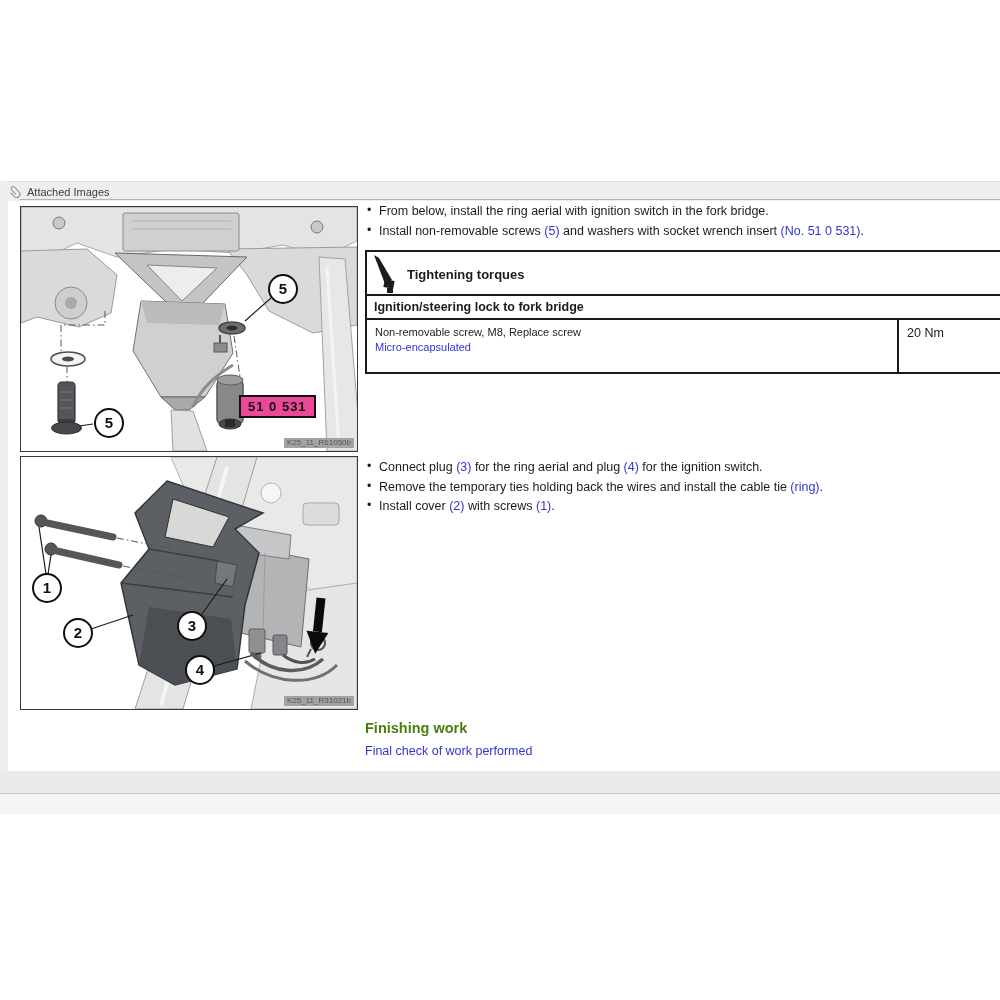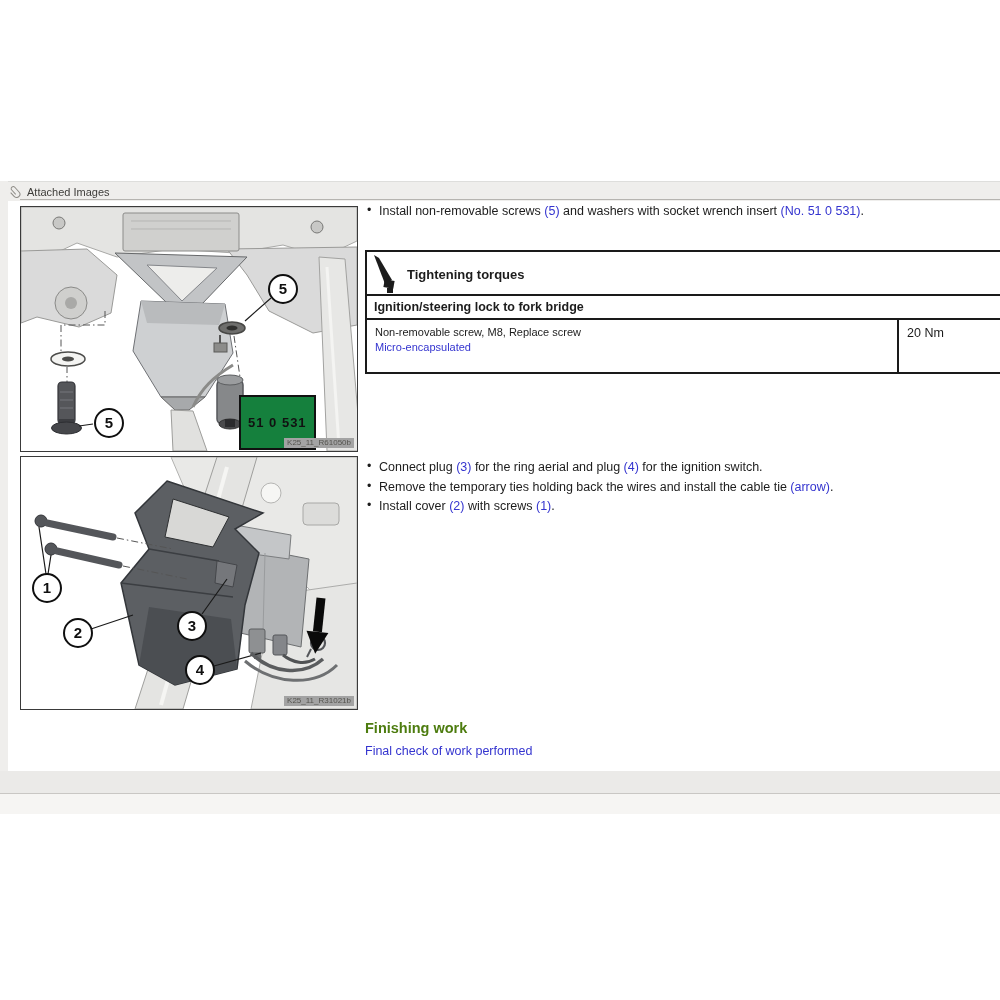--- a/index.html
+++ b/index.html
@@ -18,22 +18,22 @@
   .legend-label{font-size:11px;color:#3d3c39;}
   .legend-line{left:20px;top:199px;width:980px;height:1px;background:#b6b4b0;}
 
   
   .figure{background:#fff;border:1px solid #3a3a3a;overflow:hidden;}
   #fig1{left:20px;top:206px;width:336px;height:244px;}
   #fig2{left:20px;top:456px;width:336px;height:252px;}
   .art{position:absolute;left:0;top:0;}
   .callout{position:absolute;width:26px;height:26px;border:2px solid #0f0f0f;border-radius:50%;
     background:#fff;color:#0f0f0f;font-weight:bold;font-size:15px;line-height:26px;text-align:center;}
-  .tool-label{position:absolute;left:218px;top:188px;border:2px solid #111;background:#15803d;
-    font-weight:bold;font-size:13px;padding:18px 7px;letter-spacing:1px;color:#111;}
+  .tool-label{position:absolute;left:218px;top:188px;border:2px solid #111;background:#ec4899;
+    font-weight:bold;font-size:13px;padding:2px 7px;letter-spacing:1px;color:#111;}
   .fig-caption{position:absolute;right:3px;bottom:3px;font-size:8px;color:#55544f;
     background:#a3a3a3;padding:0 3px;line-height:10px;}
 
   
   .blist{list-style:none;margin:0;padding:0;position:absolute;left:366px;width:620px;
     font-size:12.5px;line-height:19.5px;color:#1c1c1c;}
   #list1{top:202px;} #list2{top:458px;}
   .blist li{padding-left:13px;position:relative;}
   .blist li::before{content:"\2022";position:absolute;left:1px;top:-1px;color:#1c1c1c;}
   .lnk{color:#3434cf;cursor:pointer;}
@@ -158,20 +158,23 @@
     </svg>
     <div class="callout" style="left:11px;top:116px">1</div>
     <div class="callout" style="left:42px;top:161px">2</div>
     <div class="callout" style="left:156px;top:154px">3</div>
     <div class="callout" style="left:164px;top:198px">4</div>
     <div class="fig-caption">K25_11_R31021b</div>
   </div>
 
   <ul class="blist" id="list1">
     <li>
+      <span>From below, install the ring aerial with ignition switch in the fork bridge.</span>
+    </li>
+    <li>
       <span>Install non-removable screws </span><span class="lnk">(5)</span><span> and washers with socket wrench insert </span><span class="lnk">(No. 51 0 531)</span><span>.</span>
     </li>
   </ul>
 
   <div class="abs tq">
     <div class="tq-h">
       <span class="tq-icon">
         <svg width="30" height="40" viewBox="0 0 30 40">
           <polygon points="3,1 8,4 21,26 14,30" fill="#1c1c1c"></polygon>
           <rect x="13" y="26" width="10" height="8" fill="#1c1c1c" transform="rotate(10 18 30)"></rect>
@@ -188,21 +191,21 @@
       </div>
       <div class="tq-c2">20 Nm</div>
     </div>
   </div>
 
   <ul class="blist" id="list2">
     <li>
       <span>Connect plug </span><span class="lnk">(3)</span><span> for the ring aerial and plug </span><span class="lnk">(4)</span><span> for the ignition switch.</span>
     </li>
     <li>
-      <span>Remove the temporary ties holding back the wires and install the cable tie </span><span class="lnk">(arrow)</span><span>.</span>
+      <span>Remove the temporary ties holding back the wires and install the cable tie </span><span class="lnk">(ring)</span><span>.</span>
     </li>
     <li>
       <span>Install cover </span><span class="lnk">(2)</span><span> with screws </span><span class="lnk">(1)</span><span>.</span>
     </li>
   </ul>
 
   <div class="abs fin-h">Finishing work</div>
   <div class="abs fin-l lnk">Final check of work performed</div>
 
   <div class="abs band-bottom"></div>

